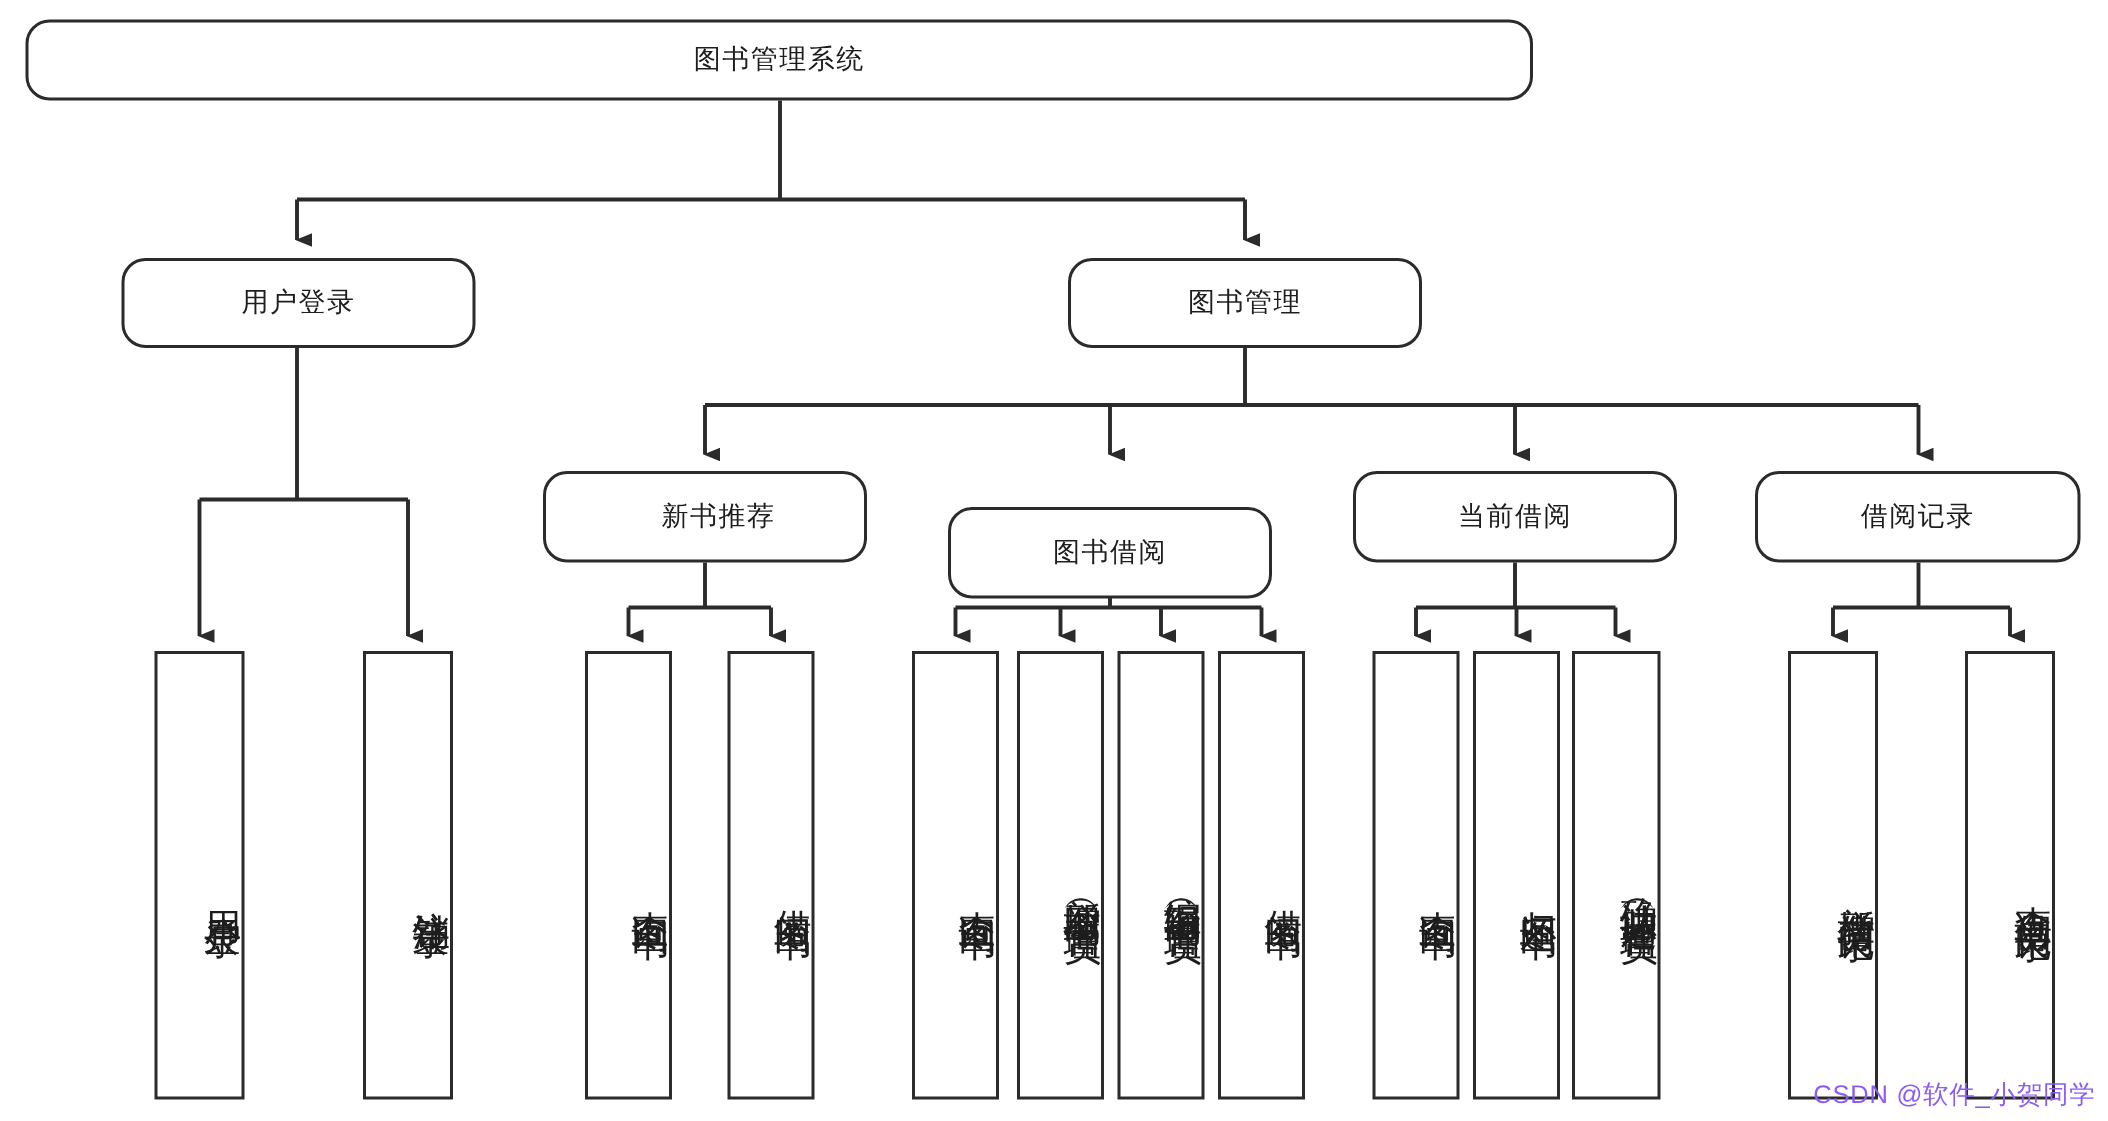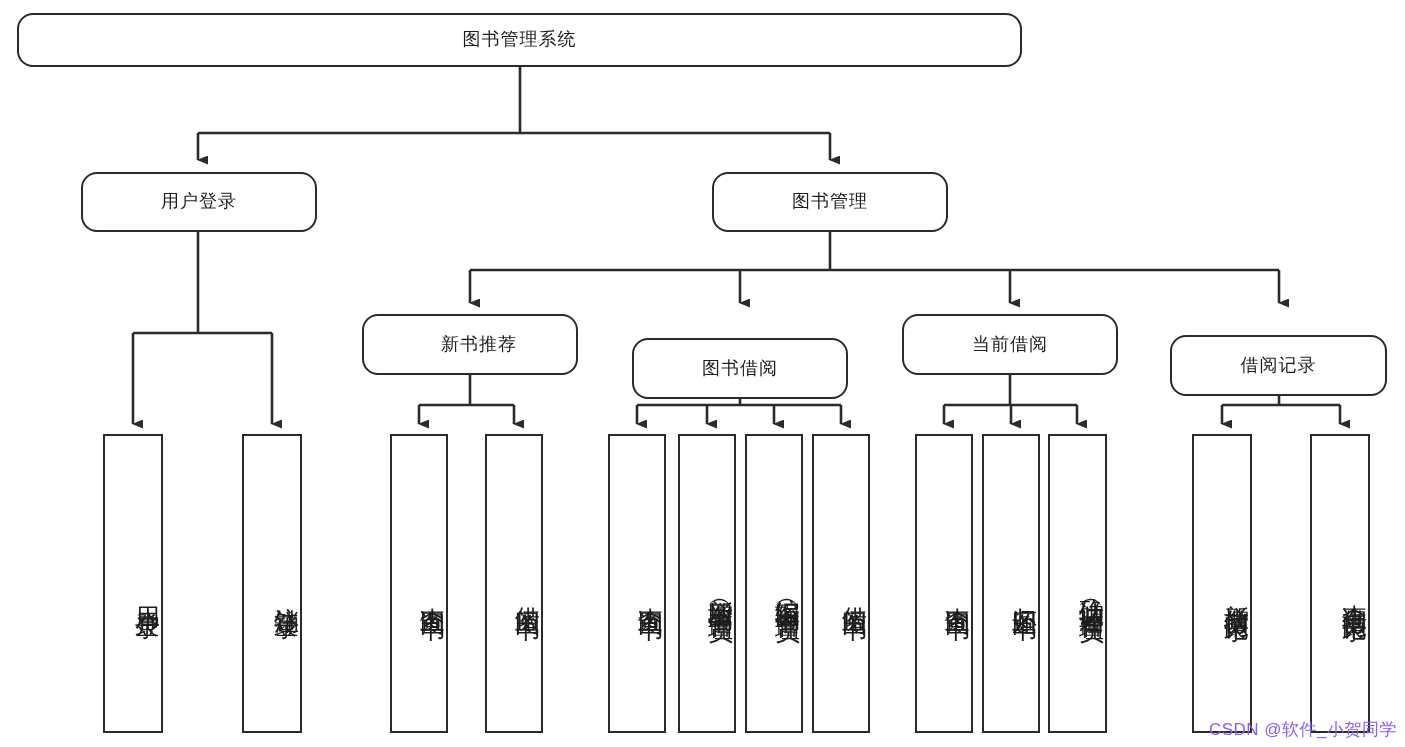--- a/index.html
+++ b/index.html
@@ -136,21 +136,21 @@
 
   <div class="node horiz" style="left:362px; top:314px; width:216px; height:61px;padding-left:18px;">
     <span>新书推荐</span>
   </div>
   <div class="node horiz" style="left:632px; top:314px; width:216px; height:61px;margin-top:24px;">
     <span>图书借阅</span>
   </div>
   <div class="node horiz" style="left:902px; top:314px; width:216px; height:61px;">
     <span>当前借阅</span>
   </div>
-  <div class="node horiz" style="left:1170px; top:314px; width:217px; height:61px;margin-top:21px;">
+  <div class="node horiz" style="left:1170px; top:314px; width:217px; height:61px;">
     <span>借阅记录</span>
   </div>
 
   <div class="node vert" style="left:103px; top:434px; width:60px; height:299px;">
     <span class="vtext">用户登录</span>
   </div>
   <div class="node vert" style="left:242px; top:434px; width:60px; height:299px;">
     <span class="vtext">注销登录</span>
   </div>
 

